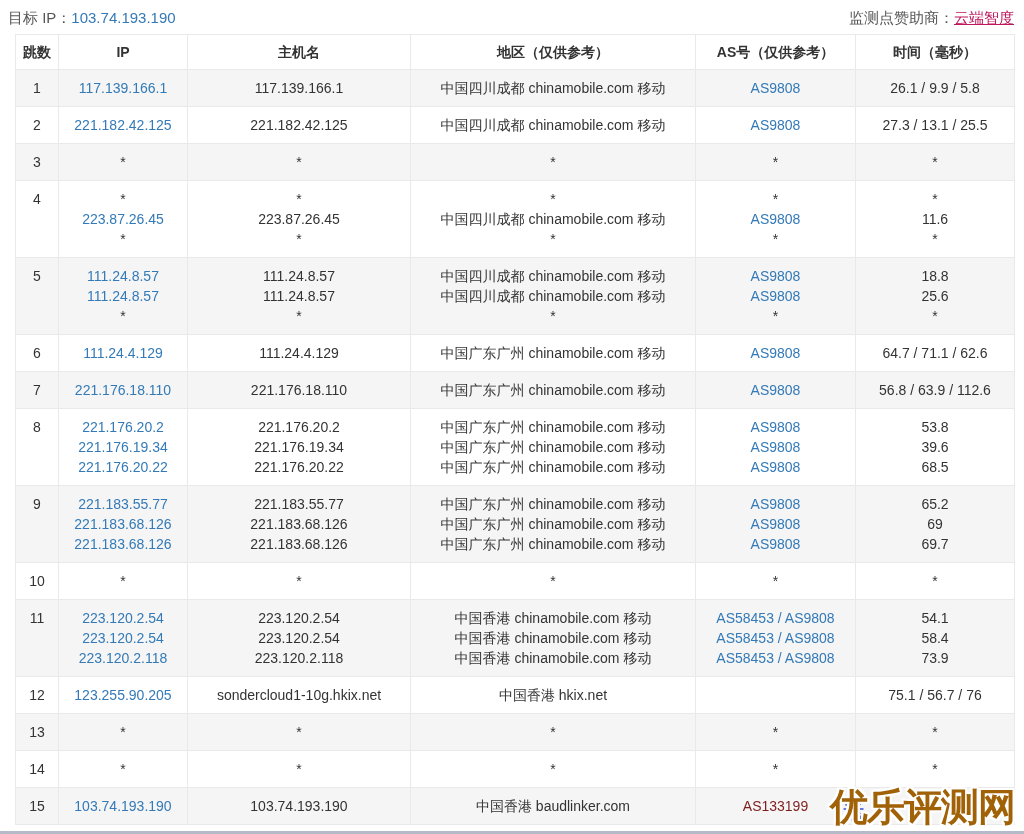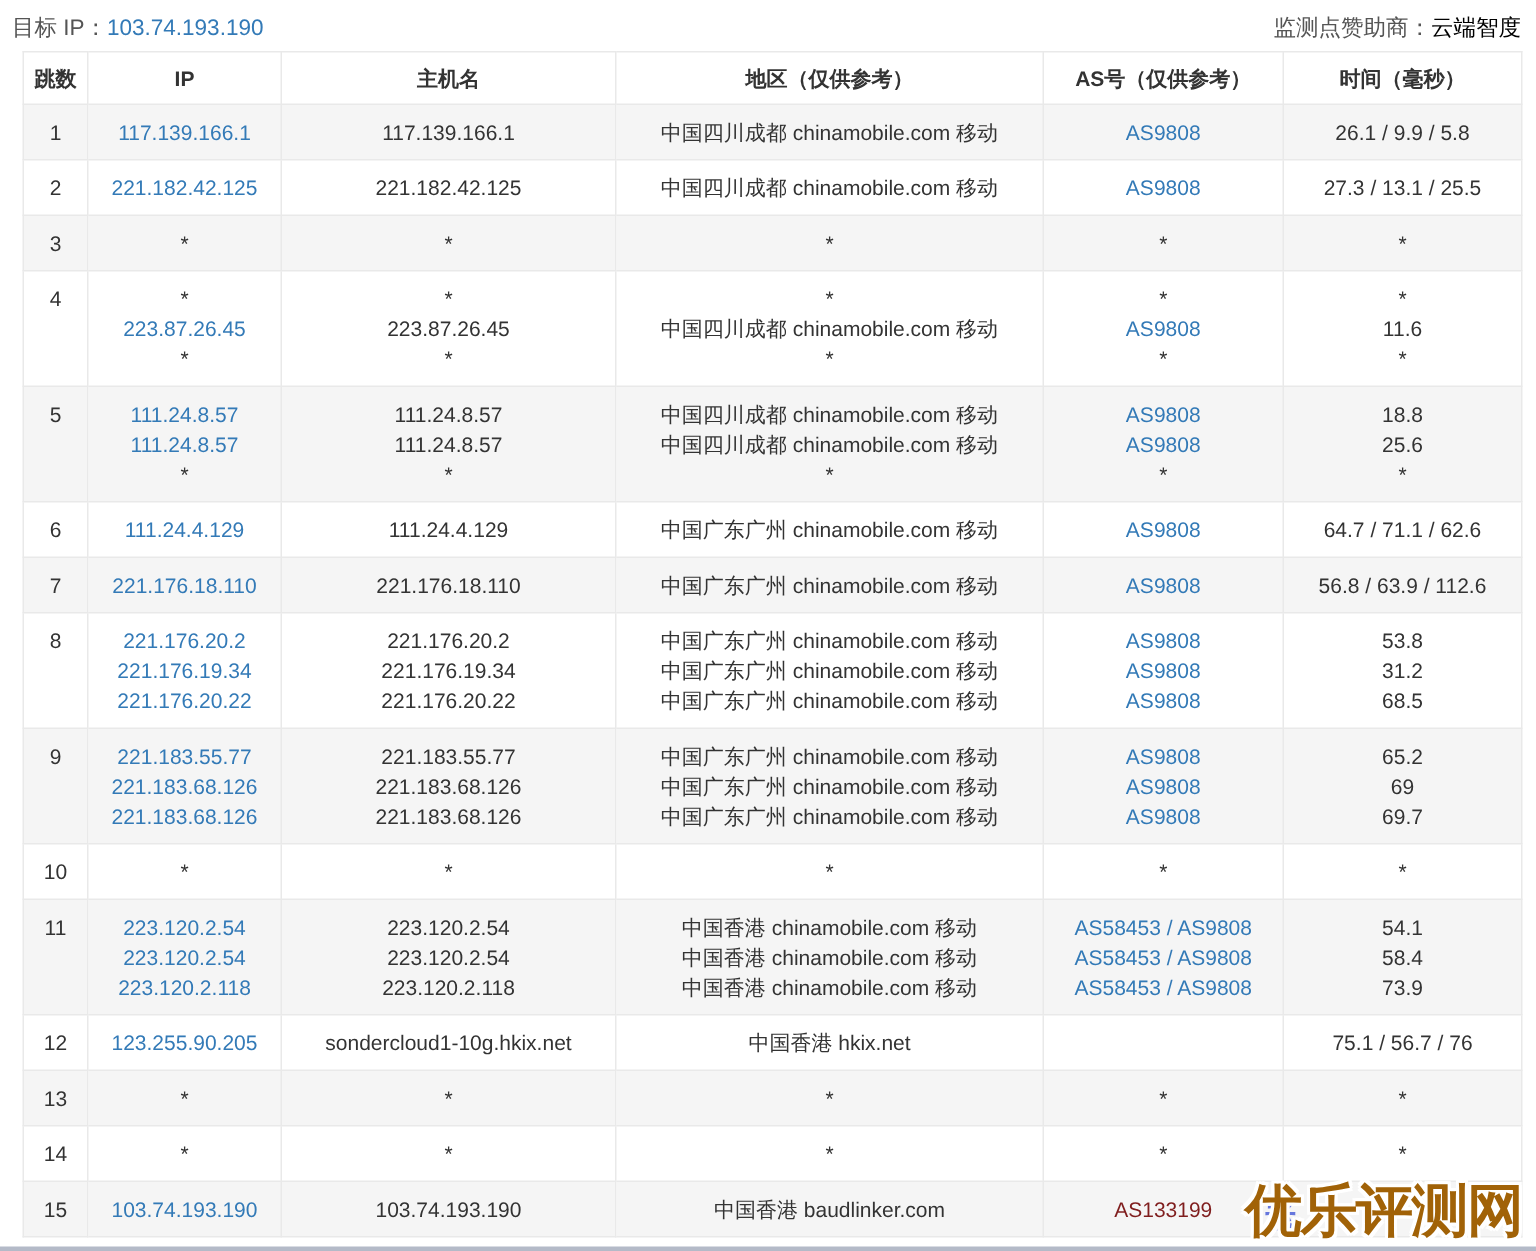--- a/index.html
+++ b/index.html
@@ -47,21 +47,21 @@
   }
 </style>
 </head>
 <body>
 
 <div class="topbar">
   <div>
     <span>目标 IP：</span><span class="link" style="color: rgb(51, 122, 183);">103.74.193.190</span>
   </div>
   <div>
-    <span>监测点赞助商：</span><span class="link" style="color: #000000;">云端智度</span>
+    <span>监测点赞助商：</span><span class="link" style="color: #be185d; text-decoration: underline;">云端智度</span>
   </div>
 </div>
 
 <table class="trace">
   <colgroup>
     <col style="width:43px">
       <col style="width:129px">
       <col style="width:223px">
     <col style="width:285px">
       <col style="width:160px">
@@ -257,21 +257,21 @@
           <div class="">中国广东广州 chinamobile.com 移动</div>
           <div class="">中国广东广州 chinamobile.com 移动</div>
         </td>
         <td>
           <div class="link" style="color: rgb(51, 122, 183);">AS9808</div>
           <div class="link" style="color: rgb(51, 122, 183);">AS9808</div>
           <div class="link" style="color: rgb(51, 122, 183);">AS9808</div>
         </td>
         <td>
           <div class="">53.8</div>
-          <div class="">31.2</div>
+          <div class="">39.6</div>
           <div class="">68.5</div>
         </td>
       </tr>
       <tr>
         <td>
           <div class="">9</div>
         </td>
         <td>
           <div class="link" style="color: rgb(51, 122, 183);">221.183.55.77</div>
           <div class="link" style="color: rgb(51, 122, 183);">221.183.68.126</div>

